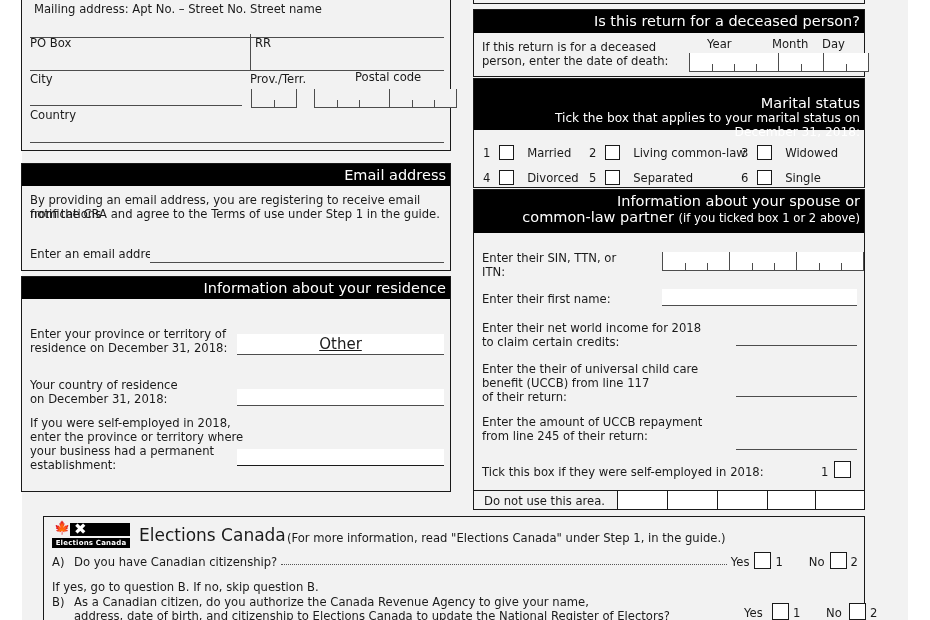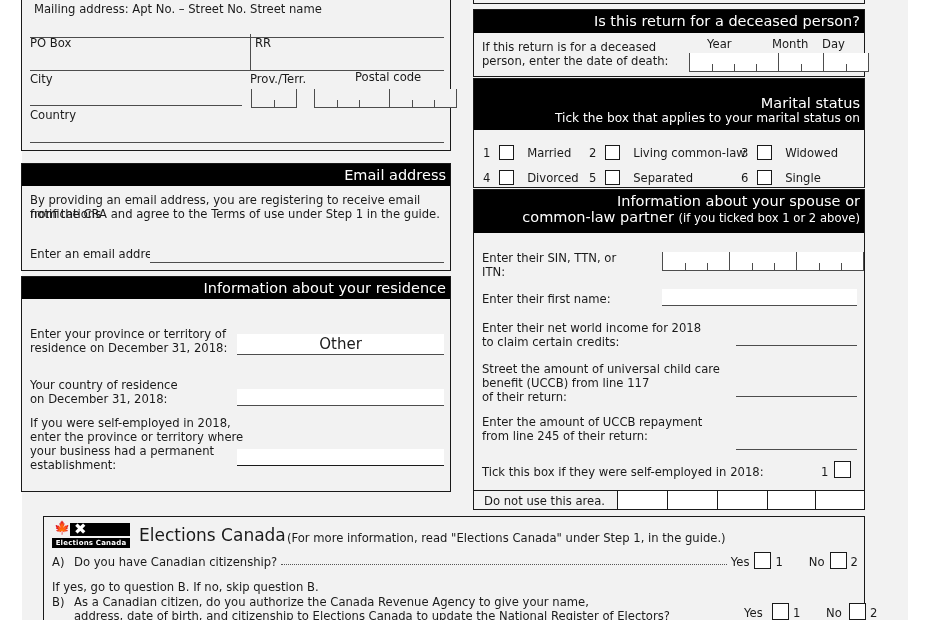--- a/index.html
+++ b/index.html
@@ -33,21 +33,21 @@
     background:#000000;color:#ffffff;
     text-align:right;
     font-size:14.5px;
     padding:3px 4px 4px 4px;
     line-height:1.12;
     box-sizing:border-box;
   }
   .hdr .sub{font-size:12.2px;display:block;line-height:1.15;}
   .hdr .inl{font-size:11.6px;}
   .lbl{font-size:11.6px;color:#1a1a1a;line-height:1.25;}
-  .wfield{background:#ffffff;border-bottom:1.4px solid #4d4d4d;height:17px;box-sizing:border-box;}
+  .wfield{background:#ffffff;border-bottom:1.4px solid #4d4d4d;height:17px;box-sizing:border-box;text-decoration:underline;}
 
   
   .comb{display:flex;background:#ffffff;border-bottom:1.5px solid #4d4d4d;height:19px;box-sizing:border-box;}
   .comb .grp{display:flex;border-left:1.5px solid #4d4d4d;}
   .comb .grp:last-child{border-right:1.5px solid #4d4d4d;}
   .comb .c{width:22px;position:relative;}
   .comb .c + .c::before{
     content:"";position:absolute;left:0;bottom:0;width:1px;height:7px;background:#4d4d4d;
   }
   .comb .gap{width:8px;}
@@ -188,20 +188,21 @@
             <div class="c"></div>
             <div class="c"></div>
           </div>
       </div>
     </div>
 
     <div class="box" style="position:absolute;left:0;top:78px;width:392px;height:110px;">
       <div class="hdr" style="height:51px;padding-top:16px;">
         <span>Marital status</span>
         <span class="sub">Tick the box that applies to your marital status on</span>
+        <span class="sub">December 31, 2018:</span>
       </div>
 
       <div style="position:absolute;left:9px;top:63px;">
         <span class="lbl" style="display:inline-block;width:11px;">1</span>
         <span class="cbx"></span>
         <span class="lbl" style="margin-left:8px;">Married</span>
       </div>
       <div style="position:absolute;left:115px;top:63px;">
         <span class="lbl" style="display:inline-block;width:11px;">2</span>
         <span class="cbx"></span>
@@ -259,21 +260,21 @@
           </div>
       </div>
 
       <div class="lbl" style="position:absolute;left:8px;top:102px;">Enter their first name:</div>
       <div class="wfield" style="position:absolute;left:188px;top:99px;width:195px;"></div>
 
       <div class="lbl" style="position:absolute;left:8px;top:131px;">Enter their net world income for 2018</div>
       <div class="lbl" style="position:absolute;left:8px;top:145px;">to claim certain credits:</div>
       <div class="money" style="position:absolute;left:262px;top:138px;width:121px;"></div>
 
-      <div class="lbl" style="position:absolute;left:8px;top:172px;">Street the amount of universal child care</div>
+      <div class="lbl" style="position:absolute;left:8px;top:172px;">Enter the their of universal child care</div>
       <div class="lbl" style="position:absolute;left:8px;top:186px;">benefit (UCCB) from line 117</div>
       <div class="lbl" style="position:absolute;left:8px;top:200px;">of their return:</div>
       <div class="money" style="position:absolute;left:262px;top:189px;width:121px;"></div>
 
       <div class="lbl" style="position:absolute;left:8px;top:225px;">Enter the amount of UCCB repayment</div>
       <div class="lbl" style="position:absolute;left:8px;top:239px;">from line 245 of their return:</div>
       <div class="money" style="position:absolute;left:262px;top:242px;width:121px;"></div>
 
       <div class="lbl" style="position:absolute;left:8px;top:275px;">Tick this box if they were self-employed in 2018:</div>
       <div class="lbl" style="position:absolute;left:347px;top:275px;">1</div>

